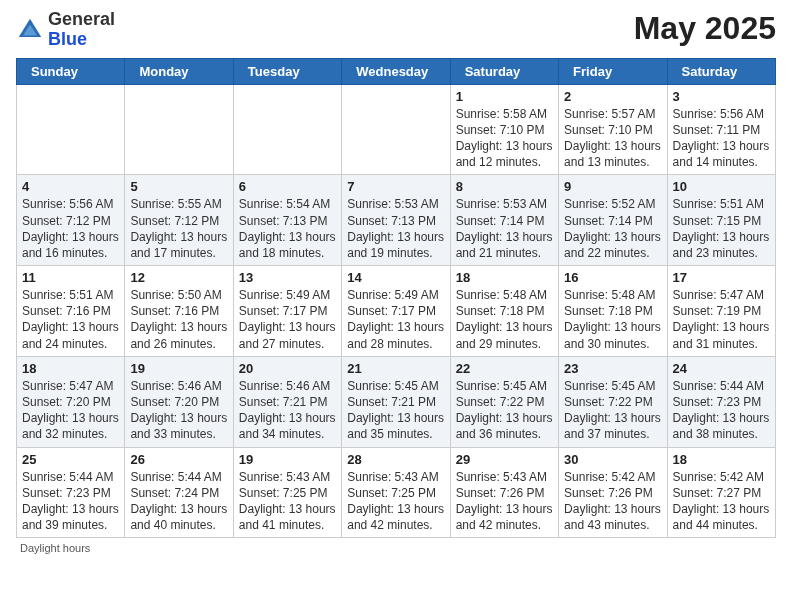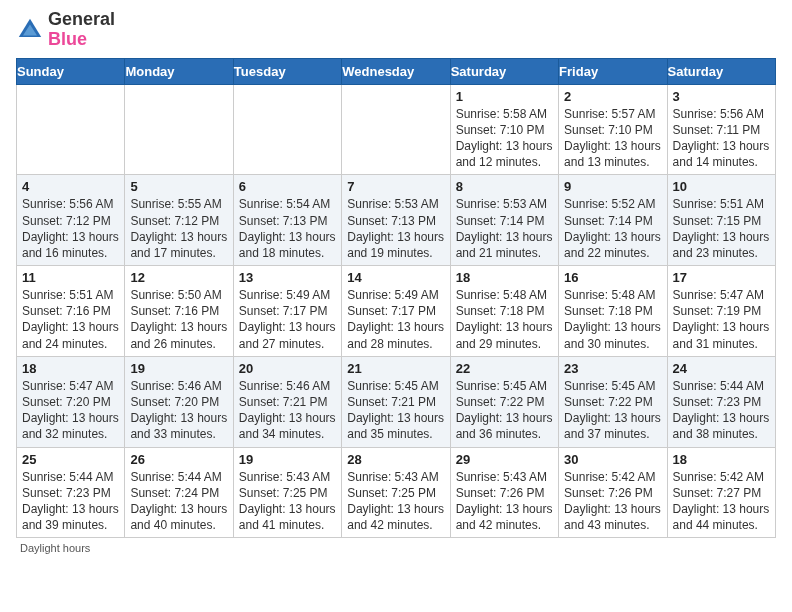--- a/index.html
+++ b/index.html
@@ -26,21 +26,21 @@
       display: flex;
       align-items: center;
       gap: 4px;
     }
     .logo-text {
       font-size: 18px;
       font-weight: bold;
       line-height: 1.1;
     }
     .logo-general { color: #333; }
-    .logo-blue { color: #ec4899; text-align: right; }
+    .logo-blue { color: #1d4ed8; text-align: right; }
     .logo-icon {
       width: 28px;
       height: 28px;
     }
     .title-block {
       text-align: right;
     }
     .month-title {
       font-size: 32px;
       font-weight: bold;
@@ -52,21 +52,21 @@
     }
     .calendar {
       width: 100%;
       border-collapse: collapse;
     }
     .calendar th {
       background: #2a6db5;
       color: #fff;
       font-size: 13px;
       font-weight: bold;
-      padding: 5px 0;
+      padding: 5px 14px;
       text-align: left;
       border: 1px solid #1a5a9a;
     }
     .calendar td {
       vertical-align: top;
       border: 1px solid #ccc;
       padding: 4px 5px;
       width: calc(100% / 7);
       font-size: 10.2px;
       color: #333;
@@ -111,20 +111,21 @@
       <svg class="logo-icon" viewBox="0 0 40 40">
         <polygon points="20,4 36,30 4,30" fill="#2a6db5"></polygon>
         <polygon points="20,12 30,28 10,28" fill="#5b9bd5"></polygon>
       </svg>
       <div class="logo-text">
         <span class="logo-general">General</span><br>
         <span class="logo-blue">Blue</span>
       </div>
     </div>
     <div class="title-block">
+      <div class="month-title">May 2025</div>
     </div>
   </div>
 
   <table class="calendar">
     <thead>
       <tr>
         <th>Sunday</th>
         <th>Monday</th>
         <th>Tuesday</th>
         <th>Wednesday</th>

